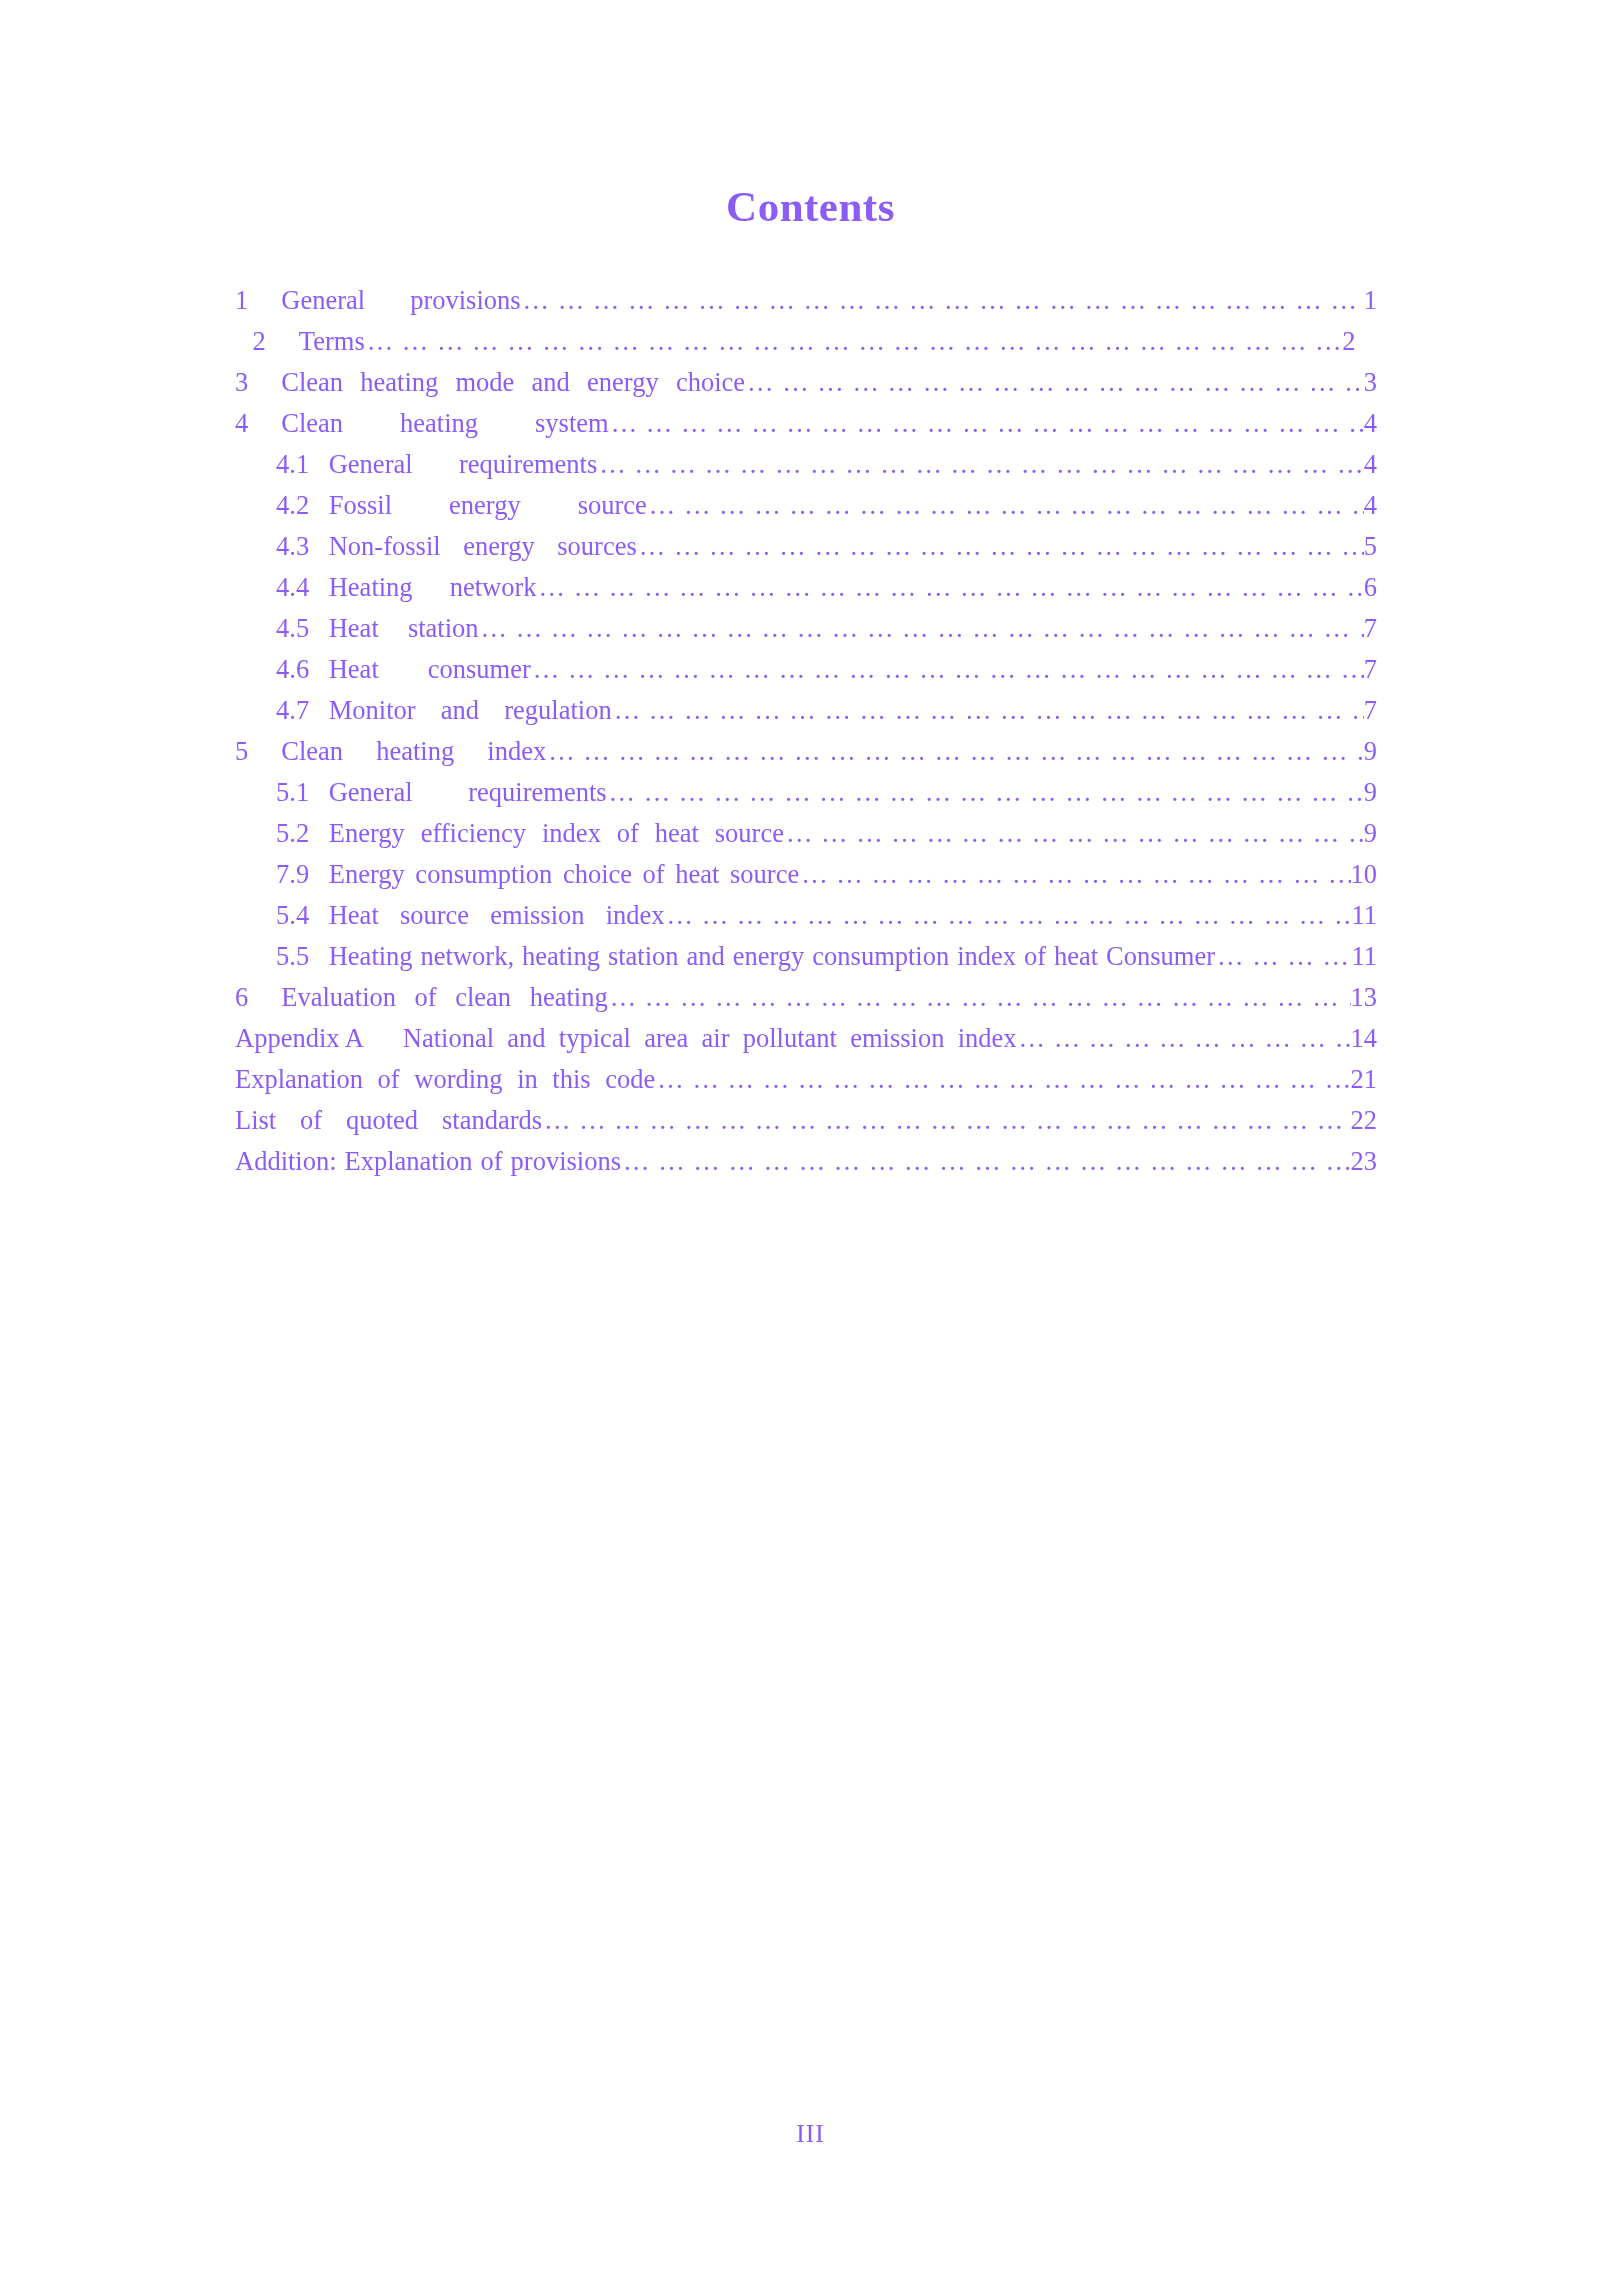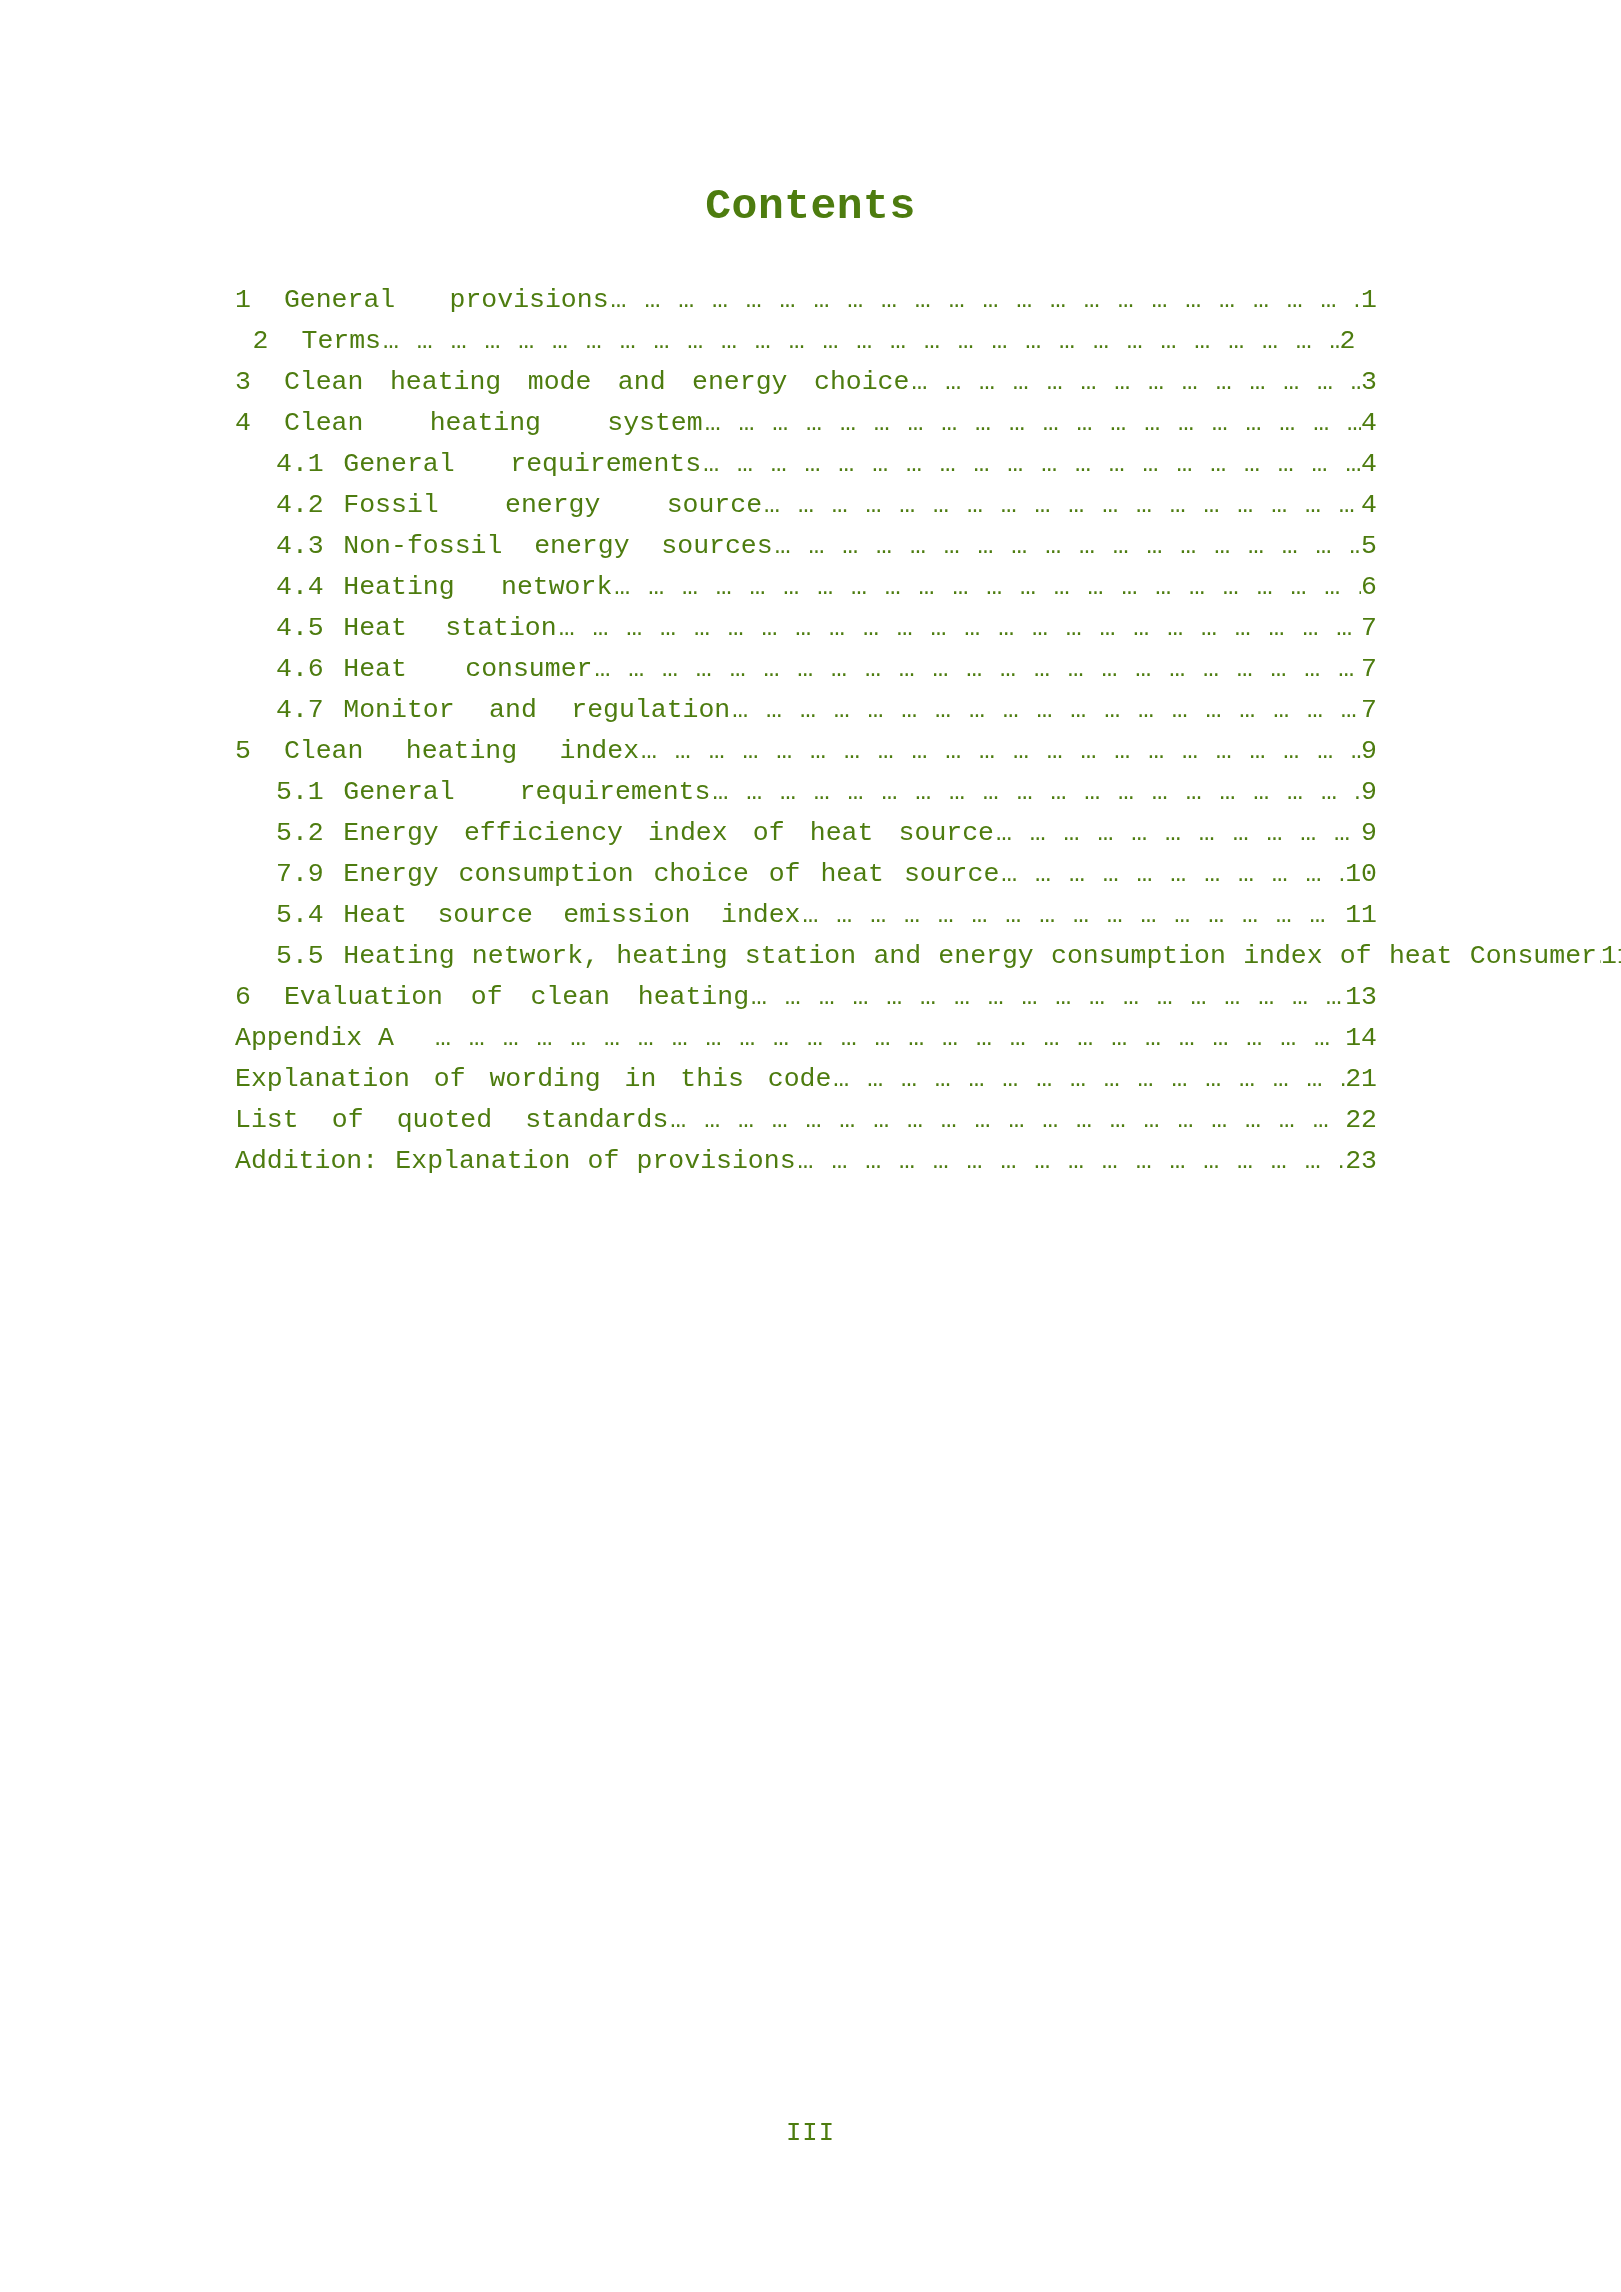--- a/index.html
+++ b/index.html
@@ -5,22 +5,22 @@
   html, body {
     margin: 0;
     padding: 0;
     background: #ffffff;
   }
   .page {
     position: relative;
     width: 1621px;
     height: 2242px;
     background: #ffffff;
-    color: #4d7c0f;
-    font-family: Liberation Mono, monospace;
+    color: #8b5cf6;
+    font-family: Liberation Serif, serif;
     overflow: hidden;
     box-sizing: border-box;
   }
   .doc-title {
     margin: 182px 0 0 0;
     padding: 0;
     text-align: center;
     font-size: 43px;
     font-weight: bold;
     line-height: 1.15;
@@ -174,20 +174,21 @@
         <span class="pagenum">11</span>
       </div>
       <div class="toc-row lvl1">
         <span class="num">6</span>
         <span class="title" style="word-spacing: 0.45em;">Evaluation of clean heating</span>
         <span class="leader">… … … … … … … … … … … … … … … … … … … … … … … … … … … … … … … … … … … … … … … … … … … … … … … … … … … … … … … … … … … … … … … … … … … … … … </span>
         <span class="pagenum">13</span>
       </div>
       <div class="toc-row lvl0">
         <span class="num">Appendix A</span>
+        <span class="title" style="word-spacing: 0.25em;">National and typical area air pollutant emission index</span>
         <span class="leader">… … … … … … … … … … … … … … … … … … … … … … … … … … … … … … … … … … … … … … … … … … … … … … … … … … … … … … … … … … … … … … … … … … … … … … </span>
         <span class="pagenum">14</span>
       </div>
       <div class="toc-row lvl0">
         <span class="title" style="word-spacing: 0.3em;">Explanation of wording in this code</span>
         <span class="leader">… … … … … … … … … … … … … … … … … … … … … … … … … … … … … … … … … … … … … … … … … … … … … … … … … … … … … … … … … … … … … … … … … … … … … … </span>
         <span class="pagenum">21</span>
       </div>
       <div class="toc-row lvl0">
         <span class="title" style="word-spacing: 0.65em;">List of quoted standards</span>

